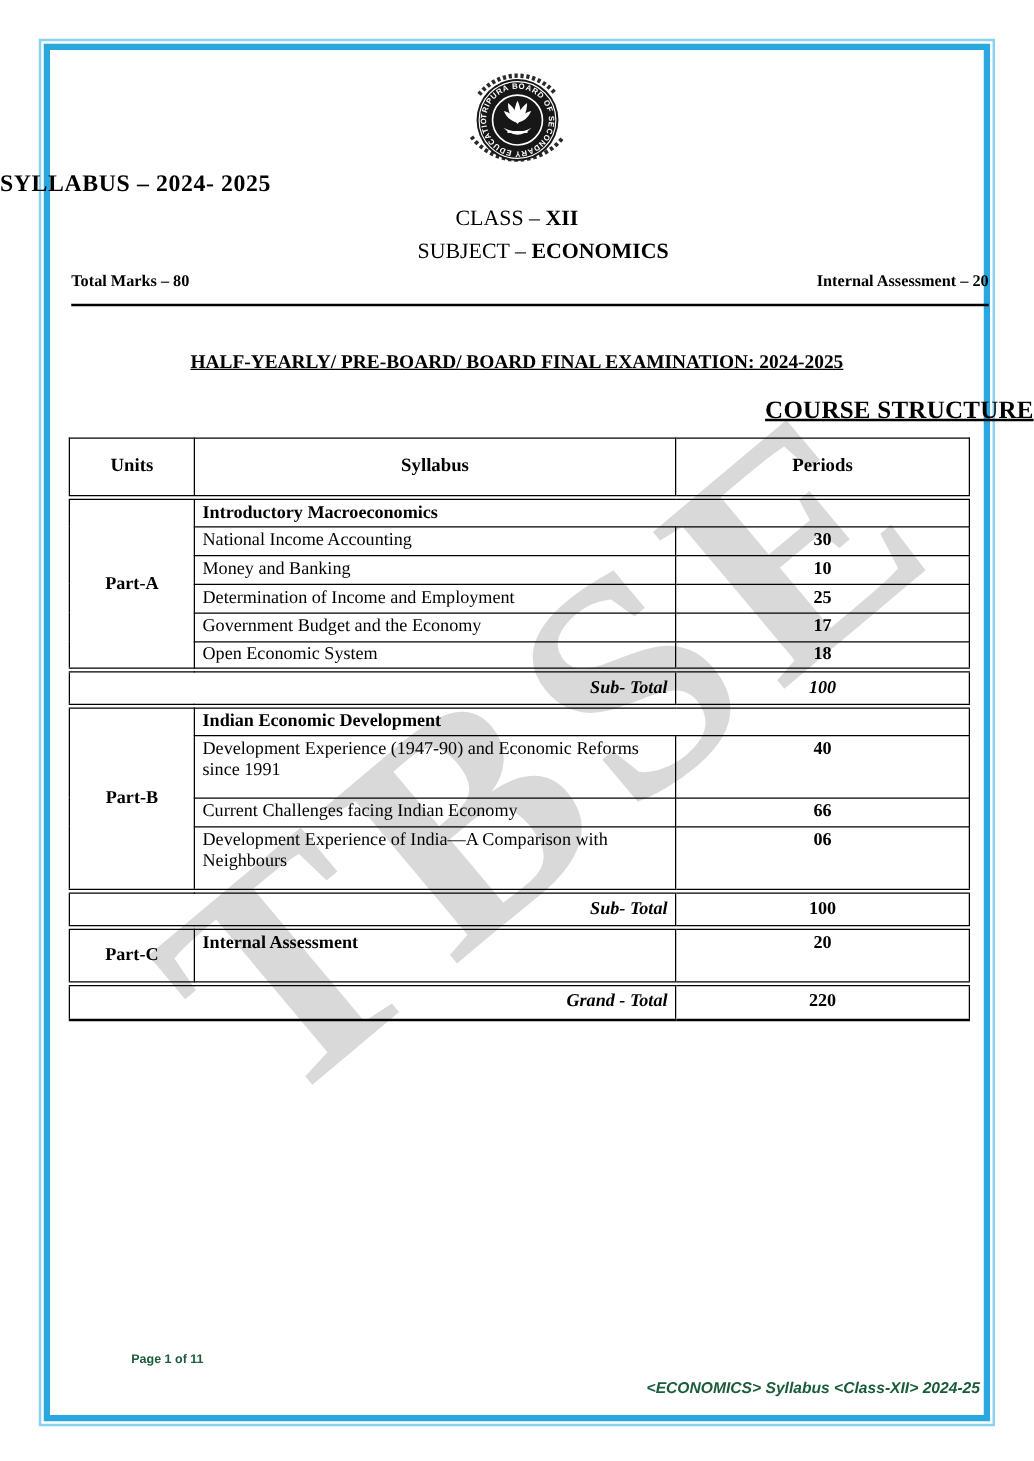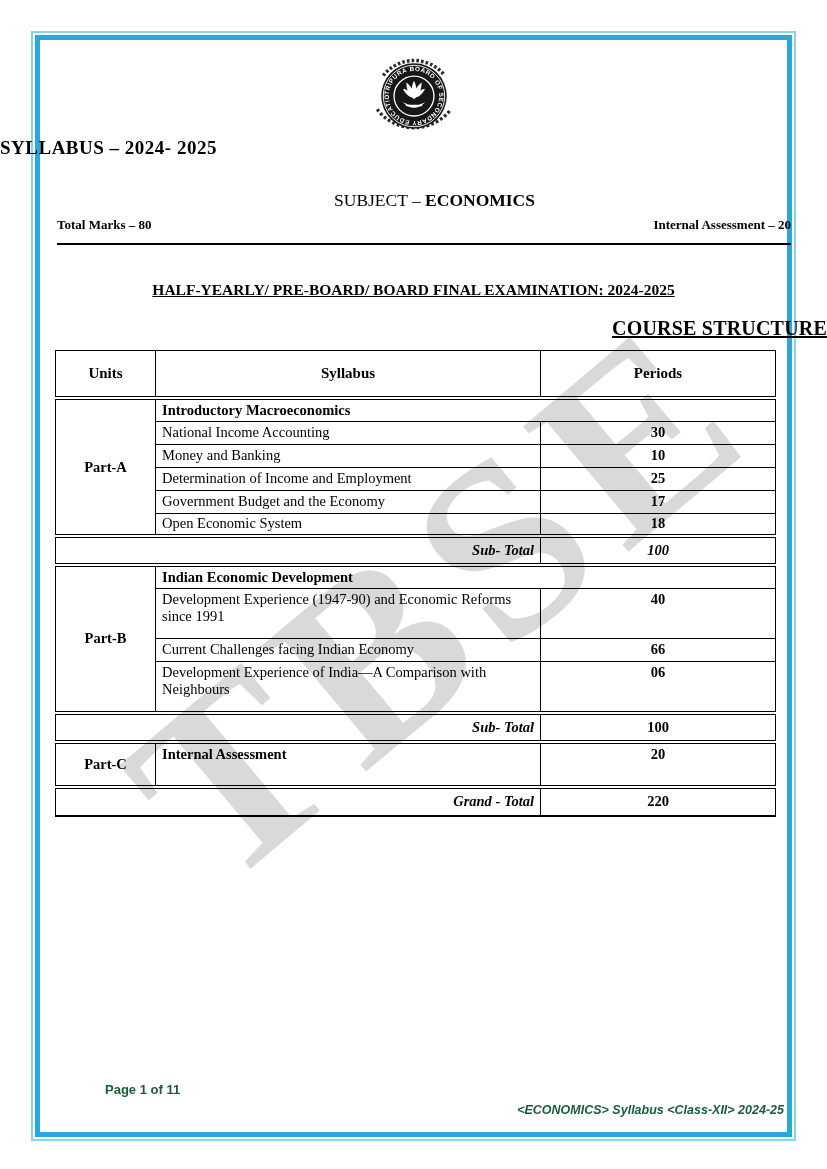--- a/index.html
+++ b/index.html
@@ -54,21 +54,21 @@
   td.num{text-align:center;font-weight:bold;}
   tr.sub td{border-top:4px double #000;border-bottom:4px double #000;font-weight:bold;height:23px;}
   td.sub-label{text-align:right;font-style:italic;padding-right:8px;}
   td.sub-val-italic{text-align:center;font-style:italic;}
   tr.partc td{height:38px;vertical-align:top;padding-top:2px;}
   tr.partc td.unit{vertical-align:middle;}
   tr.grand td{border-top:4px double #000;font-weight:bold;height:24px;border-bottom:2px solid #000;}
 
   
   .footer-left{position:absolute;top:1082px;left:57px;font-family:"Liberation Sans",sans-serif;
-    font-size:13px;font-weight:bold;padding-left:48px;}
+    font-size:10px;font-weight:bold;padding-left:48px;}
   .footer-right{position:absolute;top:1103px;right:43px;font-family:"Liberation Sans",sans-serif;
     font-size:12.5px;font-weight:bold;font-style:italic;}
 </style>
 </head>
 <body>
 
 <div class="frame-outer">
   <div class="frame-inner"></div>
 </div>
 
@@ -98,20 +98,21 @@
         <path d="M50 28 C46.8 34.5 46.8 41 50 46 C53.2 41 53.2 34.5 50 28 Z" transform="rotate(26 50 45)"></path>
         <path d="M50 31 C47.5 36 47.5 41 50 45 C52.5 41 52.5 36 50 31 Z" transform="rotate(-50 50 45)"></path>
         <path d="M50 31 C47.5 36 47.5 41 50 45 C52.5 41 52.5 36 50 31 Z" transform="rotate(50 50 45)"></path>
         <path d="M39 49 Q50 55 61 49 Q50 60 39 49 Z"></path>
         <rect x="42" y="51.5" width="16" height="1.6" rx="0.8"></rect>
       </g>
     </svg>
   </div>
 
   <div class="title-main">SYLLABUS – 2024- 2025</div>
+  <div class="title-class"><span>CLASS – </span><span class="bold">XII</span></div>
   <div class="title-subject"><span>SUBJECT – </span><span class="bold">ECONOMICS</span></div>
 
   <div class="marks-row">
     <span>Total Marks – 80</span>
     <span>Internal Assessment – 20</span>
   </div>
   <div class="head-rule"></div>
 
   <div class="exam-heading">HALF-YEARLY/ PRE-BOARD/ BOARD FINAL EXAMINATION: 2024-2025</div>
   <div class="course-structure">COURSE STRUCTURE</div>

